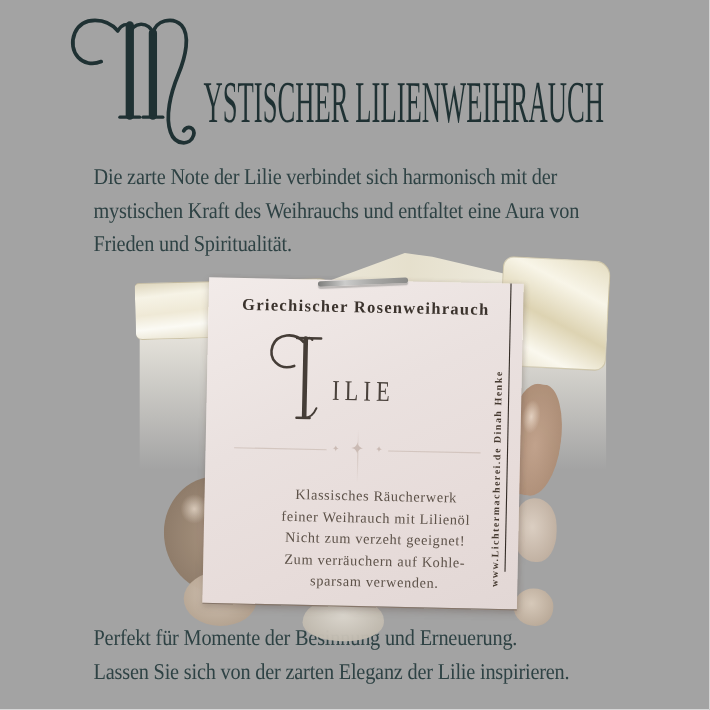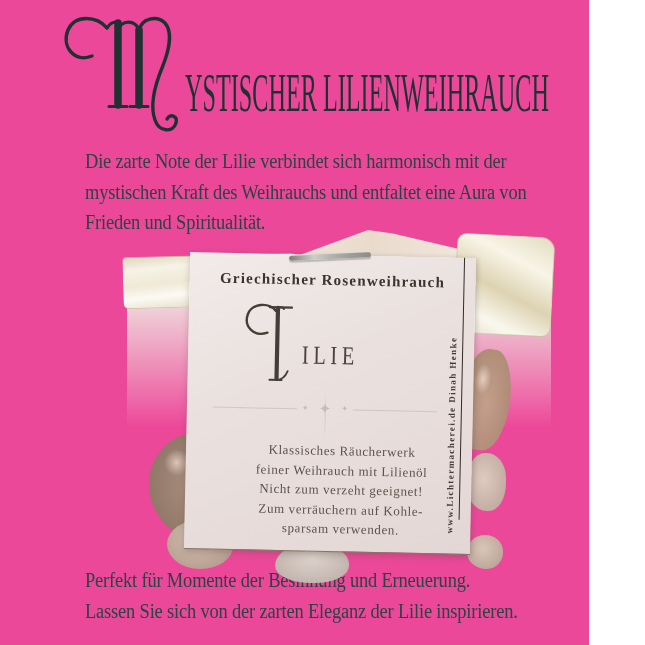--- a/index.html
+++ b/index.html
@@ -1,18 +1,18 @@
 <!DOCTYPE html>
 <html><head>
 <meta charset="utf-8">
 <style>
   html,body { margin:0; padding:0; background:#ffffff; }
   .canvas {
-    position:relative; width:589px; height:645px; overflow:hidden;
-    background:#ec4899; font-family:"Liberation Serif", serif;
+    position:relative; width:645px; height:645px; overflow:hidden;
+    background:#a3a3a3; font-family:"Liberation Serif", serif;
   }
   
   .title-m { position:absolute; left:61px; top:13px; width:124px; height:128px; }
   .title-rest-svg { position:absolute; left:183px; top:61px; width:372px; height:62px; }
   .title-rest-svg text {
     font-family:"Liberation Serif", serif; fill:#1f3133; font-size:54px;
   }
   
   .intro, .outro {
     position:absolute; left:85px; color:#2e4244; font-size:20.5px; line-height:30.5px;

